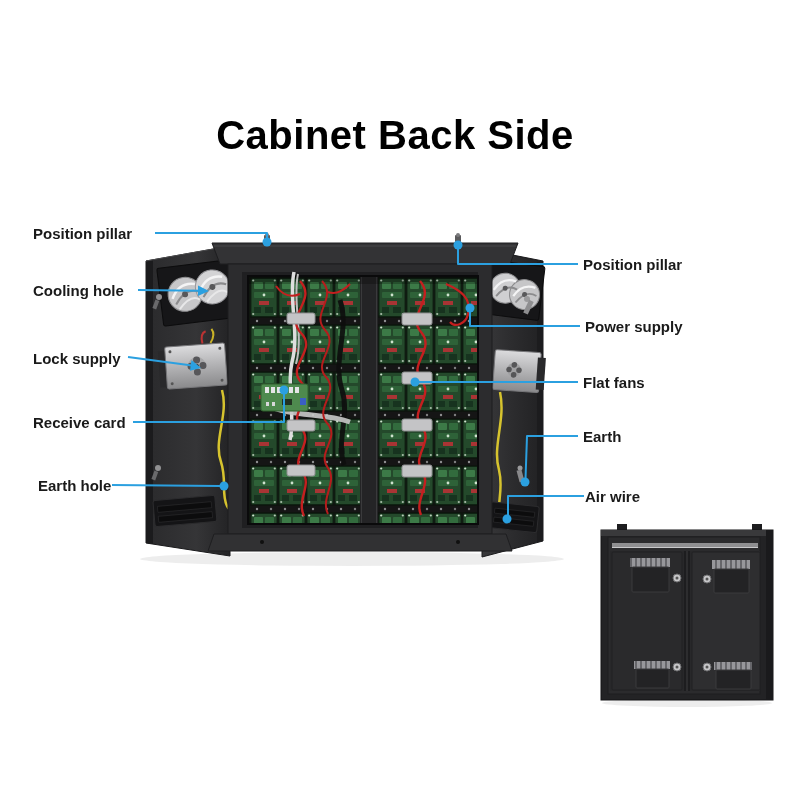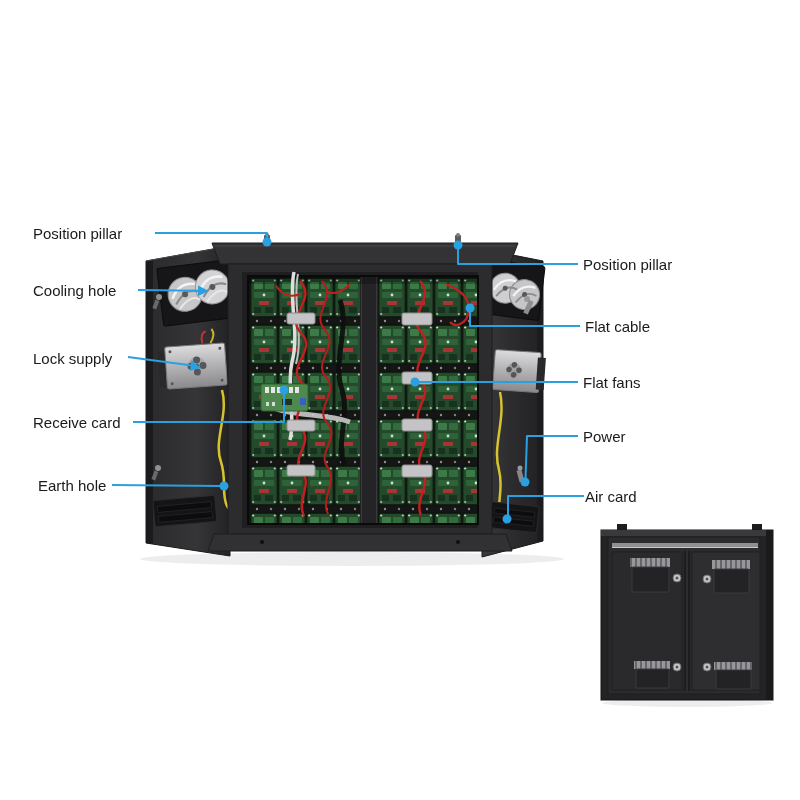--- a/index.html
+++ b/index.html
@@ -1,31 +1,32 @@
 <!DOCTYPE html>
 <html style="--accent: #2ba0e0; --text: #1a1a1a;"><head>
 <meta charset="utf-8">
 <style>
   html,body{margin:0;padding:0;background:#fff;}
   #stage{position:relative;width:800px;height:800px;background:#ffffff;overflow:hidden;
          font-family:"Liberation Sans",sans-serif;}
   #title{position:absolute;left:0;top:86px;width:790px;text-align:center;
          font-size:40px;font-weight:700;color:#000;letter-spacing:0.5px;}
-  .part-label{position:absolute;font-size:15px;font-weight:400;color:var(--text,#1a1a1a);
+  .part-label{position:absolute;font-size:15px;font-weight:700;color:var(--text,#1a1a1a);
          white-space:nowrap;}
   svg{position:absolute;left:0;top:0;}
   .leader{stroke:var(--accent,#2ba0e0);stroke-width:2;fill:none;stroke-linejoin:round;}
   .dot{fill:var(--accent,#2ba0e0);}
   .arrowhead{fill:var(--accent,#2ba0e0);stroke:none;}
 </style>
 </head>
 <body>
 
 <div id="stage">
 
+  <h1 id="title">Cabinet Back Side</h1>
 
   <svg width="800" height="800" viewBox="0 0 800 800">
     <defs>
       <linearGradient id="psGrad" x1="0" y1="0" x2="0" y2="1">
         <stop offset="0" stop-color="#dcdcde"></stop>
           <stop offset="0.45" stop-color="#b6b6b8"></stop>
           <stop offset="1" stop-color="#8a8a8c"></stop>
       </linearGradient>
       <linearGradient id="doorGradL" x1="0" y1="0" x2="1" y2="0">
         <stop offset="0" stop-color="#2a2a2c"></stop>
@@ -306,18 +307,18 @@
     </g>
   </svg>
 
   <div class="part-label" style="left:33px;top:225px">Position pillar</div>
   <div class="part-label" style="left:33px;top:282px">Cooling hole</div>
   <div class="part-label" style="left:33px;top:350px">Lock supply</div>
   <div class="part-label" style="left:33px;top:414px">Receive card</div>
   <div class="part-label" style="left:38px;top:477px">Earth hole</div>
 
   <div class="part-label" style="left:583px;top:256px">Position pillar</div>
-  <div class="part-label" style="left:585px;top:318px">Flat cable</div>
+  <div class="part-label" style="left:585px;top:318px">Power supply</div>
   <div class="part-label" style="left:583px;top:374px">Flat fans</div>
-  <div class="part-label" style="left:583px;top:428px">Power</div>
-  <div class="part-label" style="left:585px;top:488px">Air card</div>
+  <div class="part-label" style="left:583px;top:428px">Earth</div>
+  <div class="part-label" style="left:585px;top:488px">Air wire</div>
 
 </div>
 
 </body></html>

